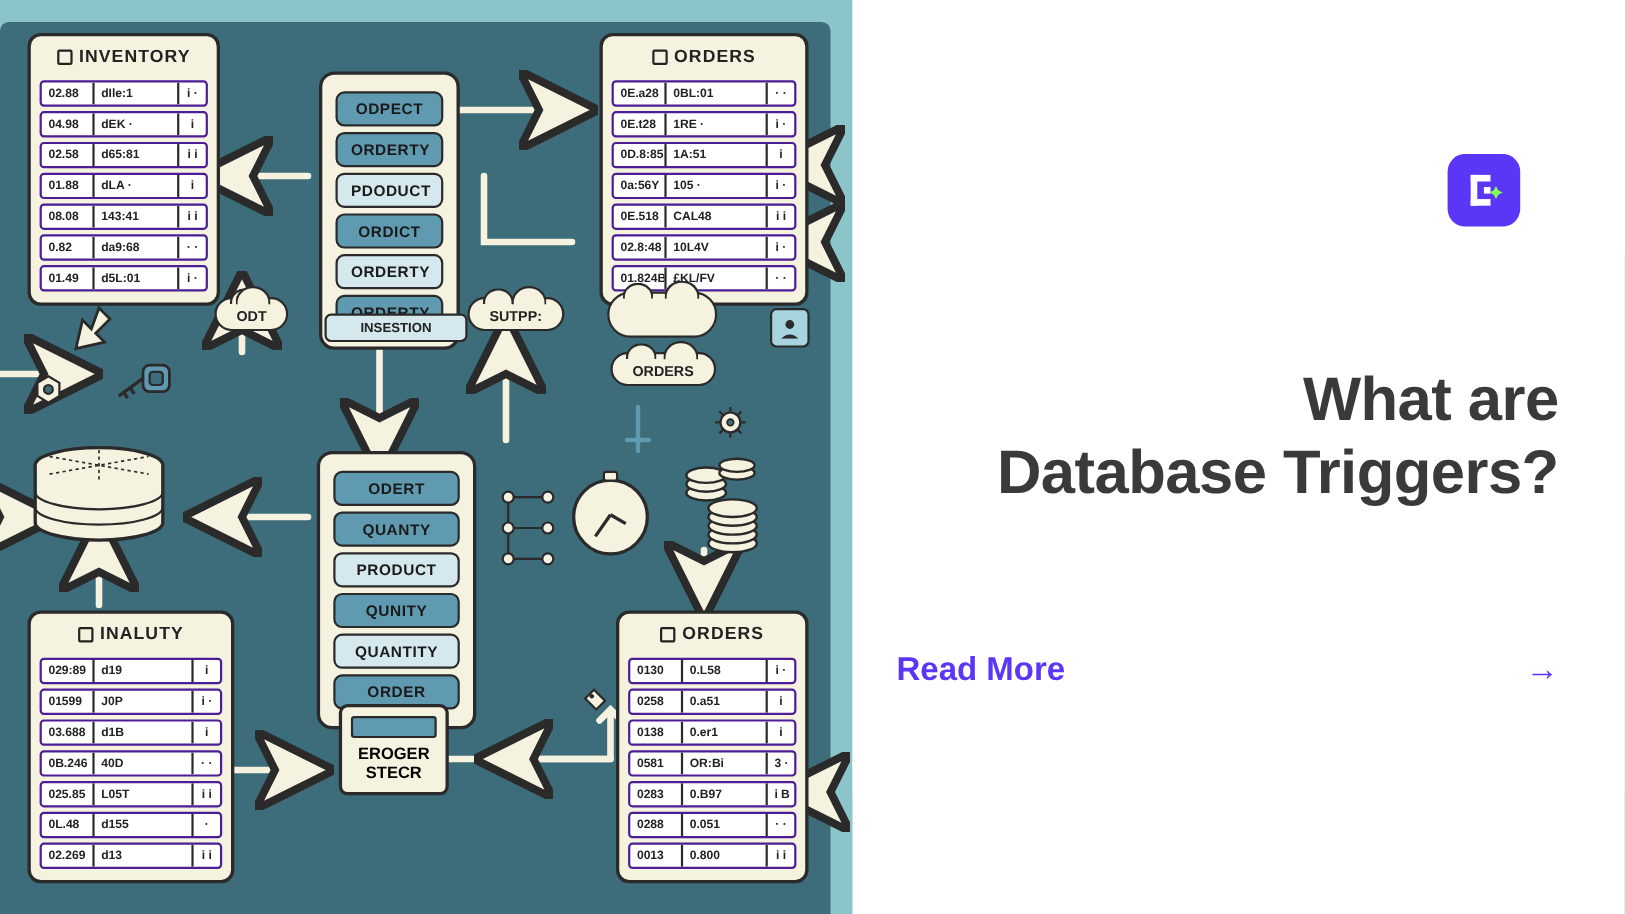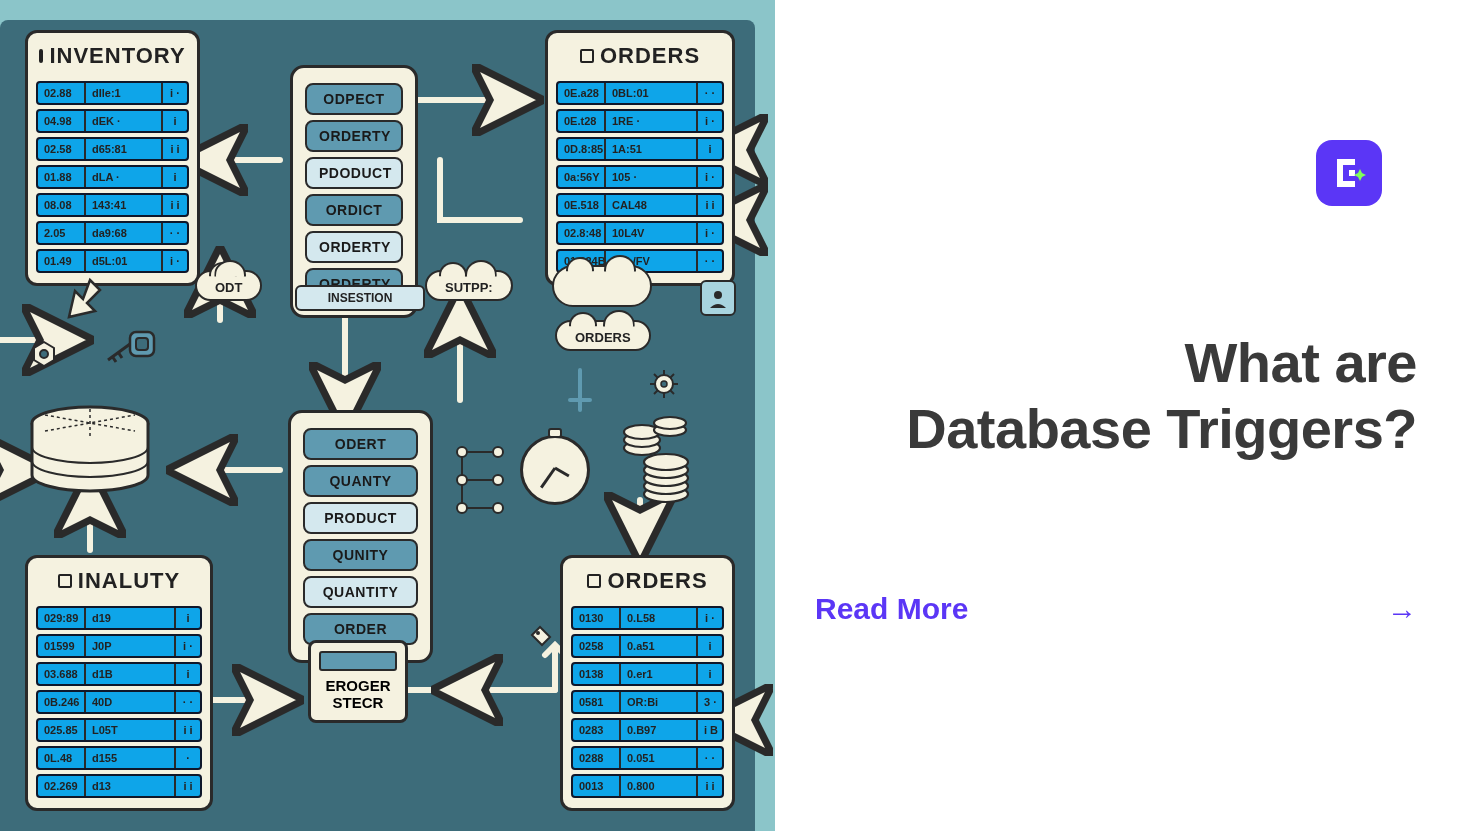--- a/index.html
+++ b/index.html
@@ -28,41 +28,41 @@
   position: absolute;
   background: #f5f2e0;
   border: 3px solid #2a2a2a;
   border-radius: 12px;
   padding: 6px;
   box-shadow: inset 0 0 0 2px #f5f2e0;
 }
 .db-table .title {
   text-align: center;
   font-weight: bold;
-  font-size: 22px;
+  font-size: 16px;
   letter-spacing: 1px;
   padding: 4px 8px 8px;
   color: #222;
   display: flex;
   align-items: center;
   justify-content: center;
   gap: 6px;
 }
 .db-table .title::before {
   content: '';
   width: 10px; height: 10px;
   border: 2px solid #222;
   border-radius: 2px;
   display: inline-block;
   background: #f5f2e0;
 }
 .db-row {
   display: flex;
-  background: #0ea5e9;
-  border: 2px solid #0f172a;
+  background: #ffffff;
+  border: 2px solid #4c1d95;
   border-radius: 4px;
   margin: 4px 2px;
   font-size: 11px;
   font-weight: bold;
   overflow: hidden;
   justify-content: space-between;
 }
 .db-row .cell {
   padding: 4px 6px;
   border-right: 2px solid #2a2a2a;
@@ -292,21 +292,21 @@
           <span class="cell c1">01.88</span>
           <span class="cell c2">dLA ·</span>
           <span class="cell">i</span>
         </div>
         <div class="db-row">
           <span class="cell c1">08.08</span>
           <span class="cell c2">143:41</span>
           <span class="cell">i i</span>
         </div>
         <div class="db-row">
-          <span class="cell c1">2.05</span>
+          <span class="cell c1">0.82</span>
           <span class="cell c2">da9:68</span>
           <span class="cell">· ·</span>
         </div>
         <div class="db-row">
           <span class="cell c1">01.49</span>
           <span class="cell c2">d5L:01</span>
           <span class="cell">i ·</span>
         </div>
       </div>
   </div>

